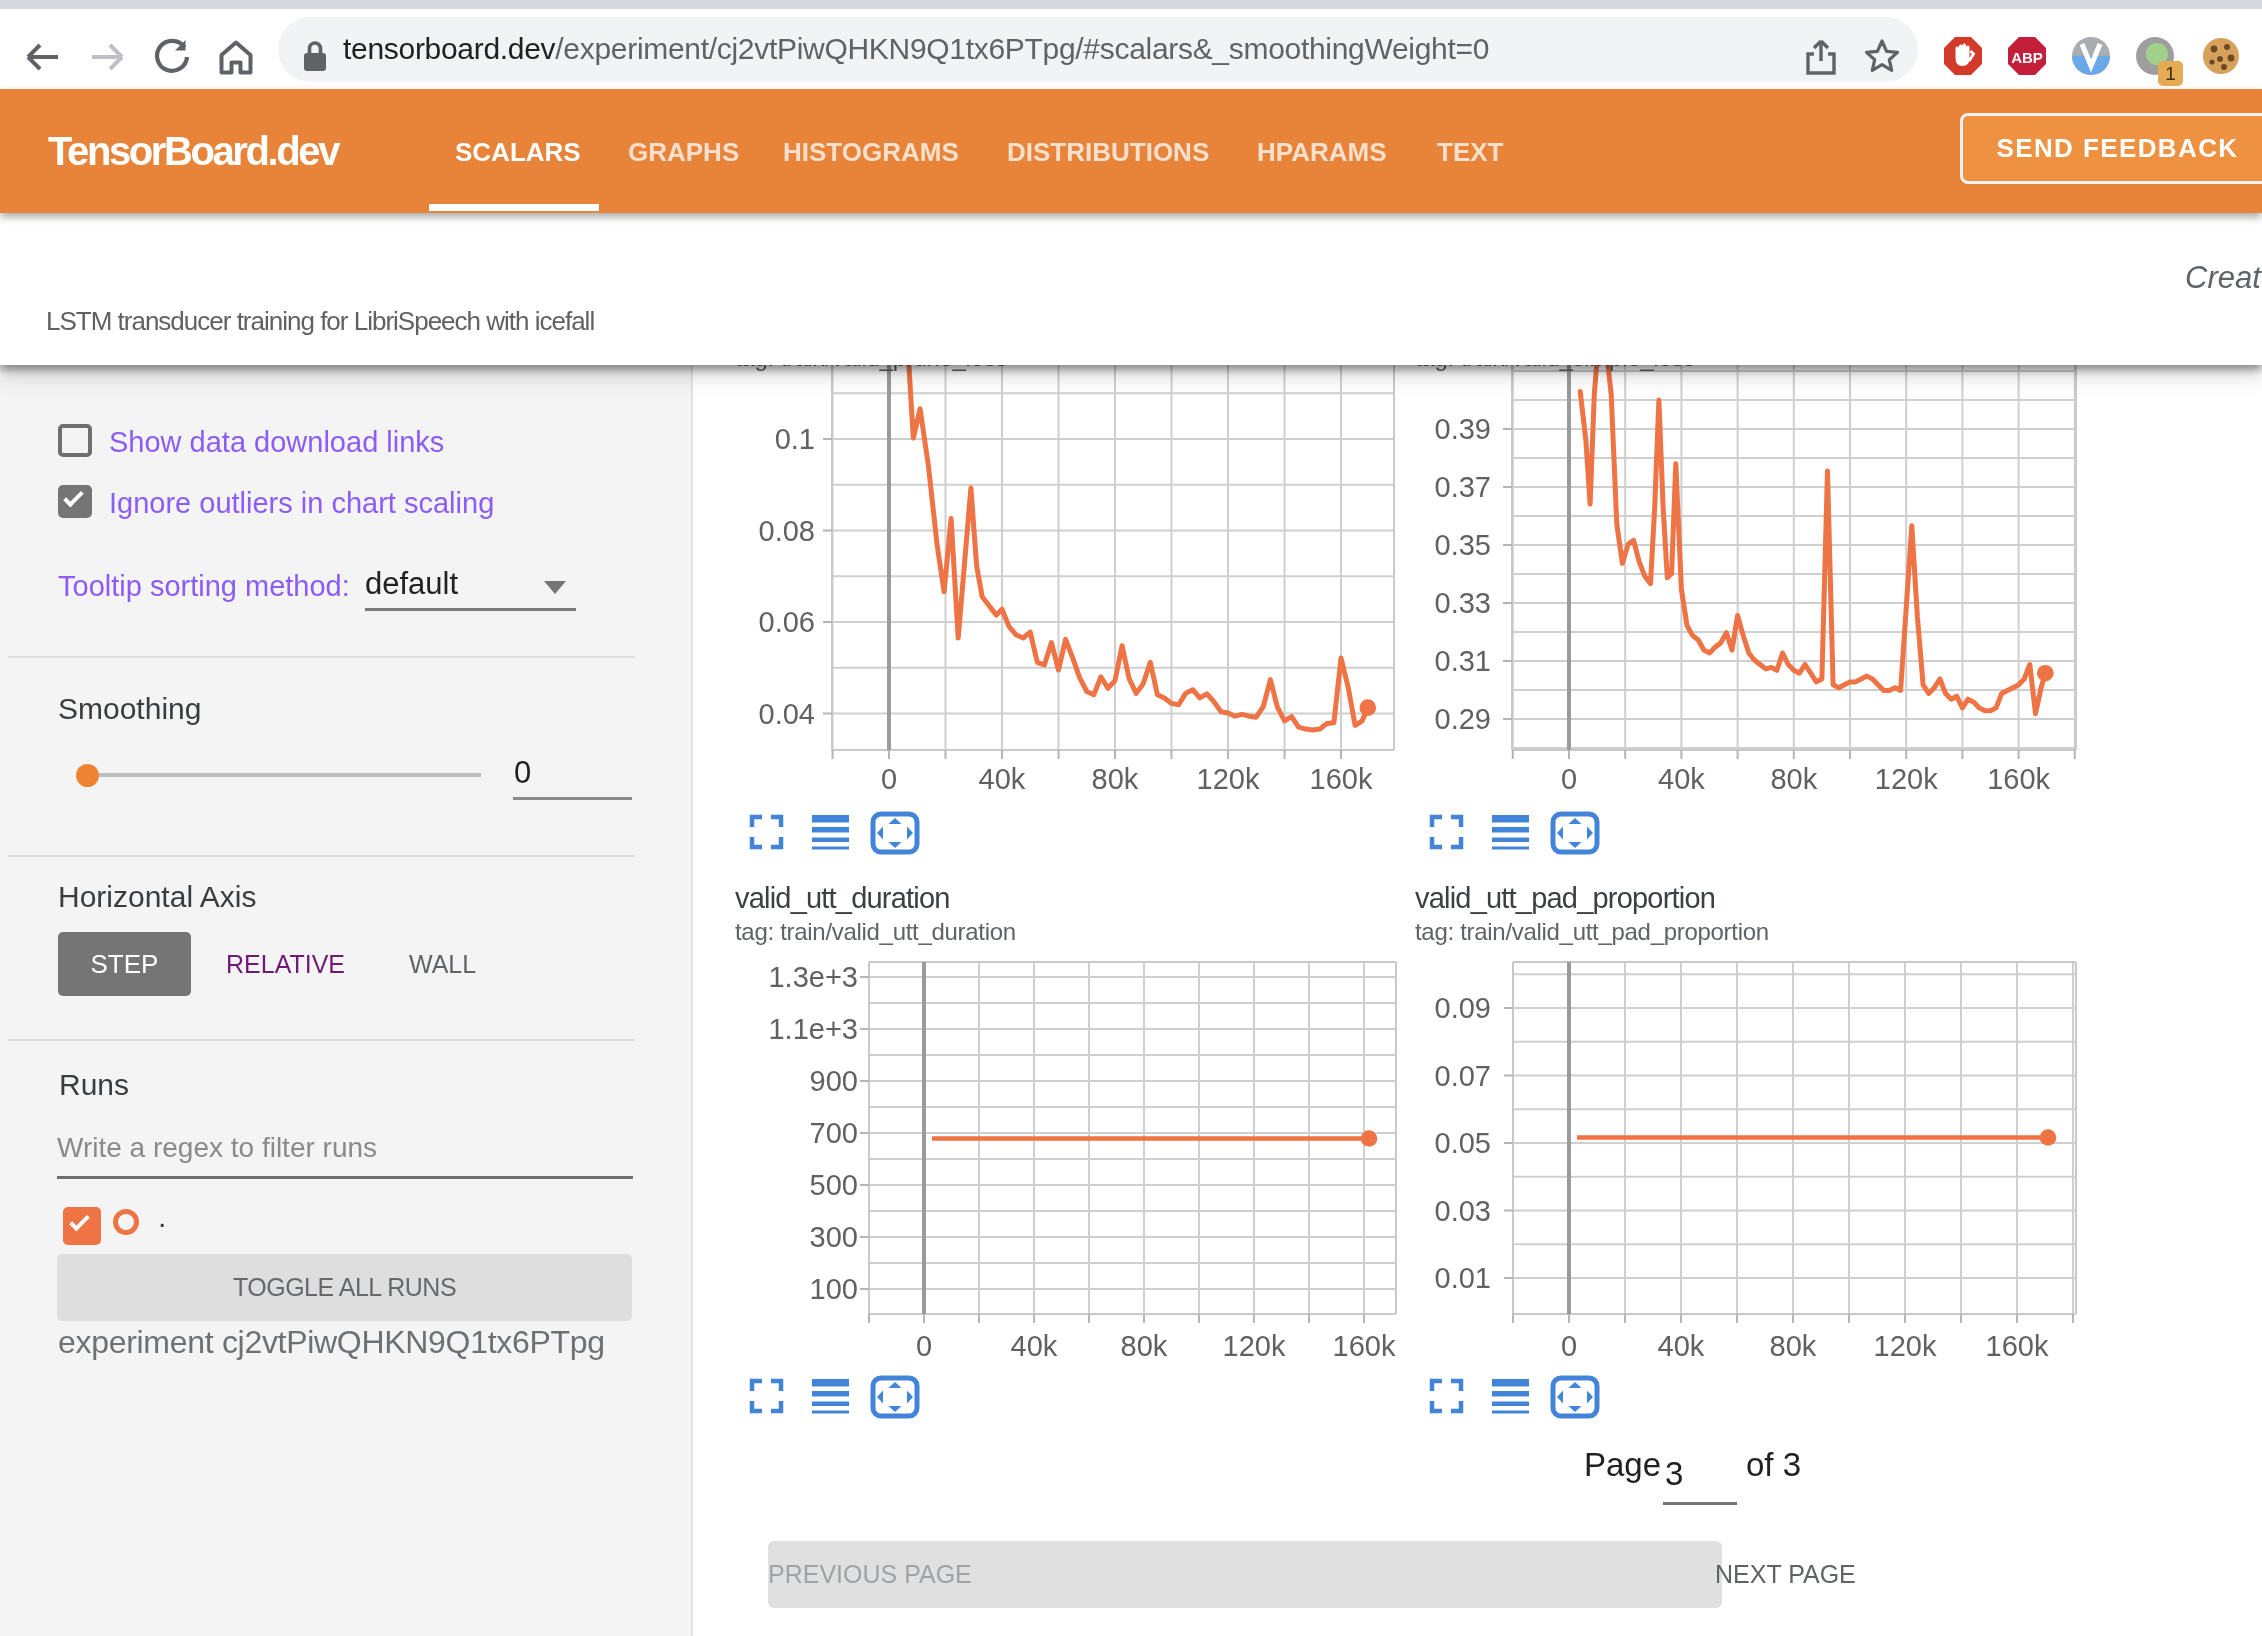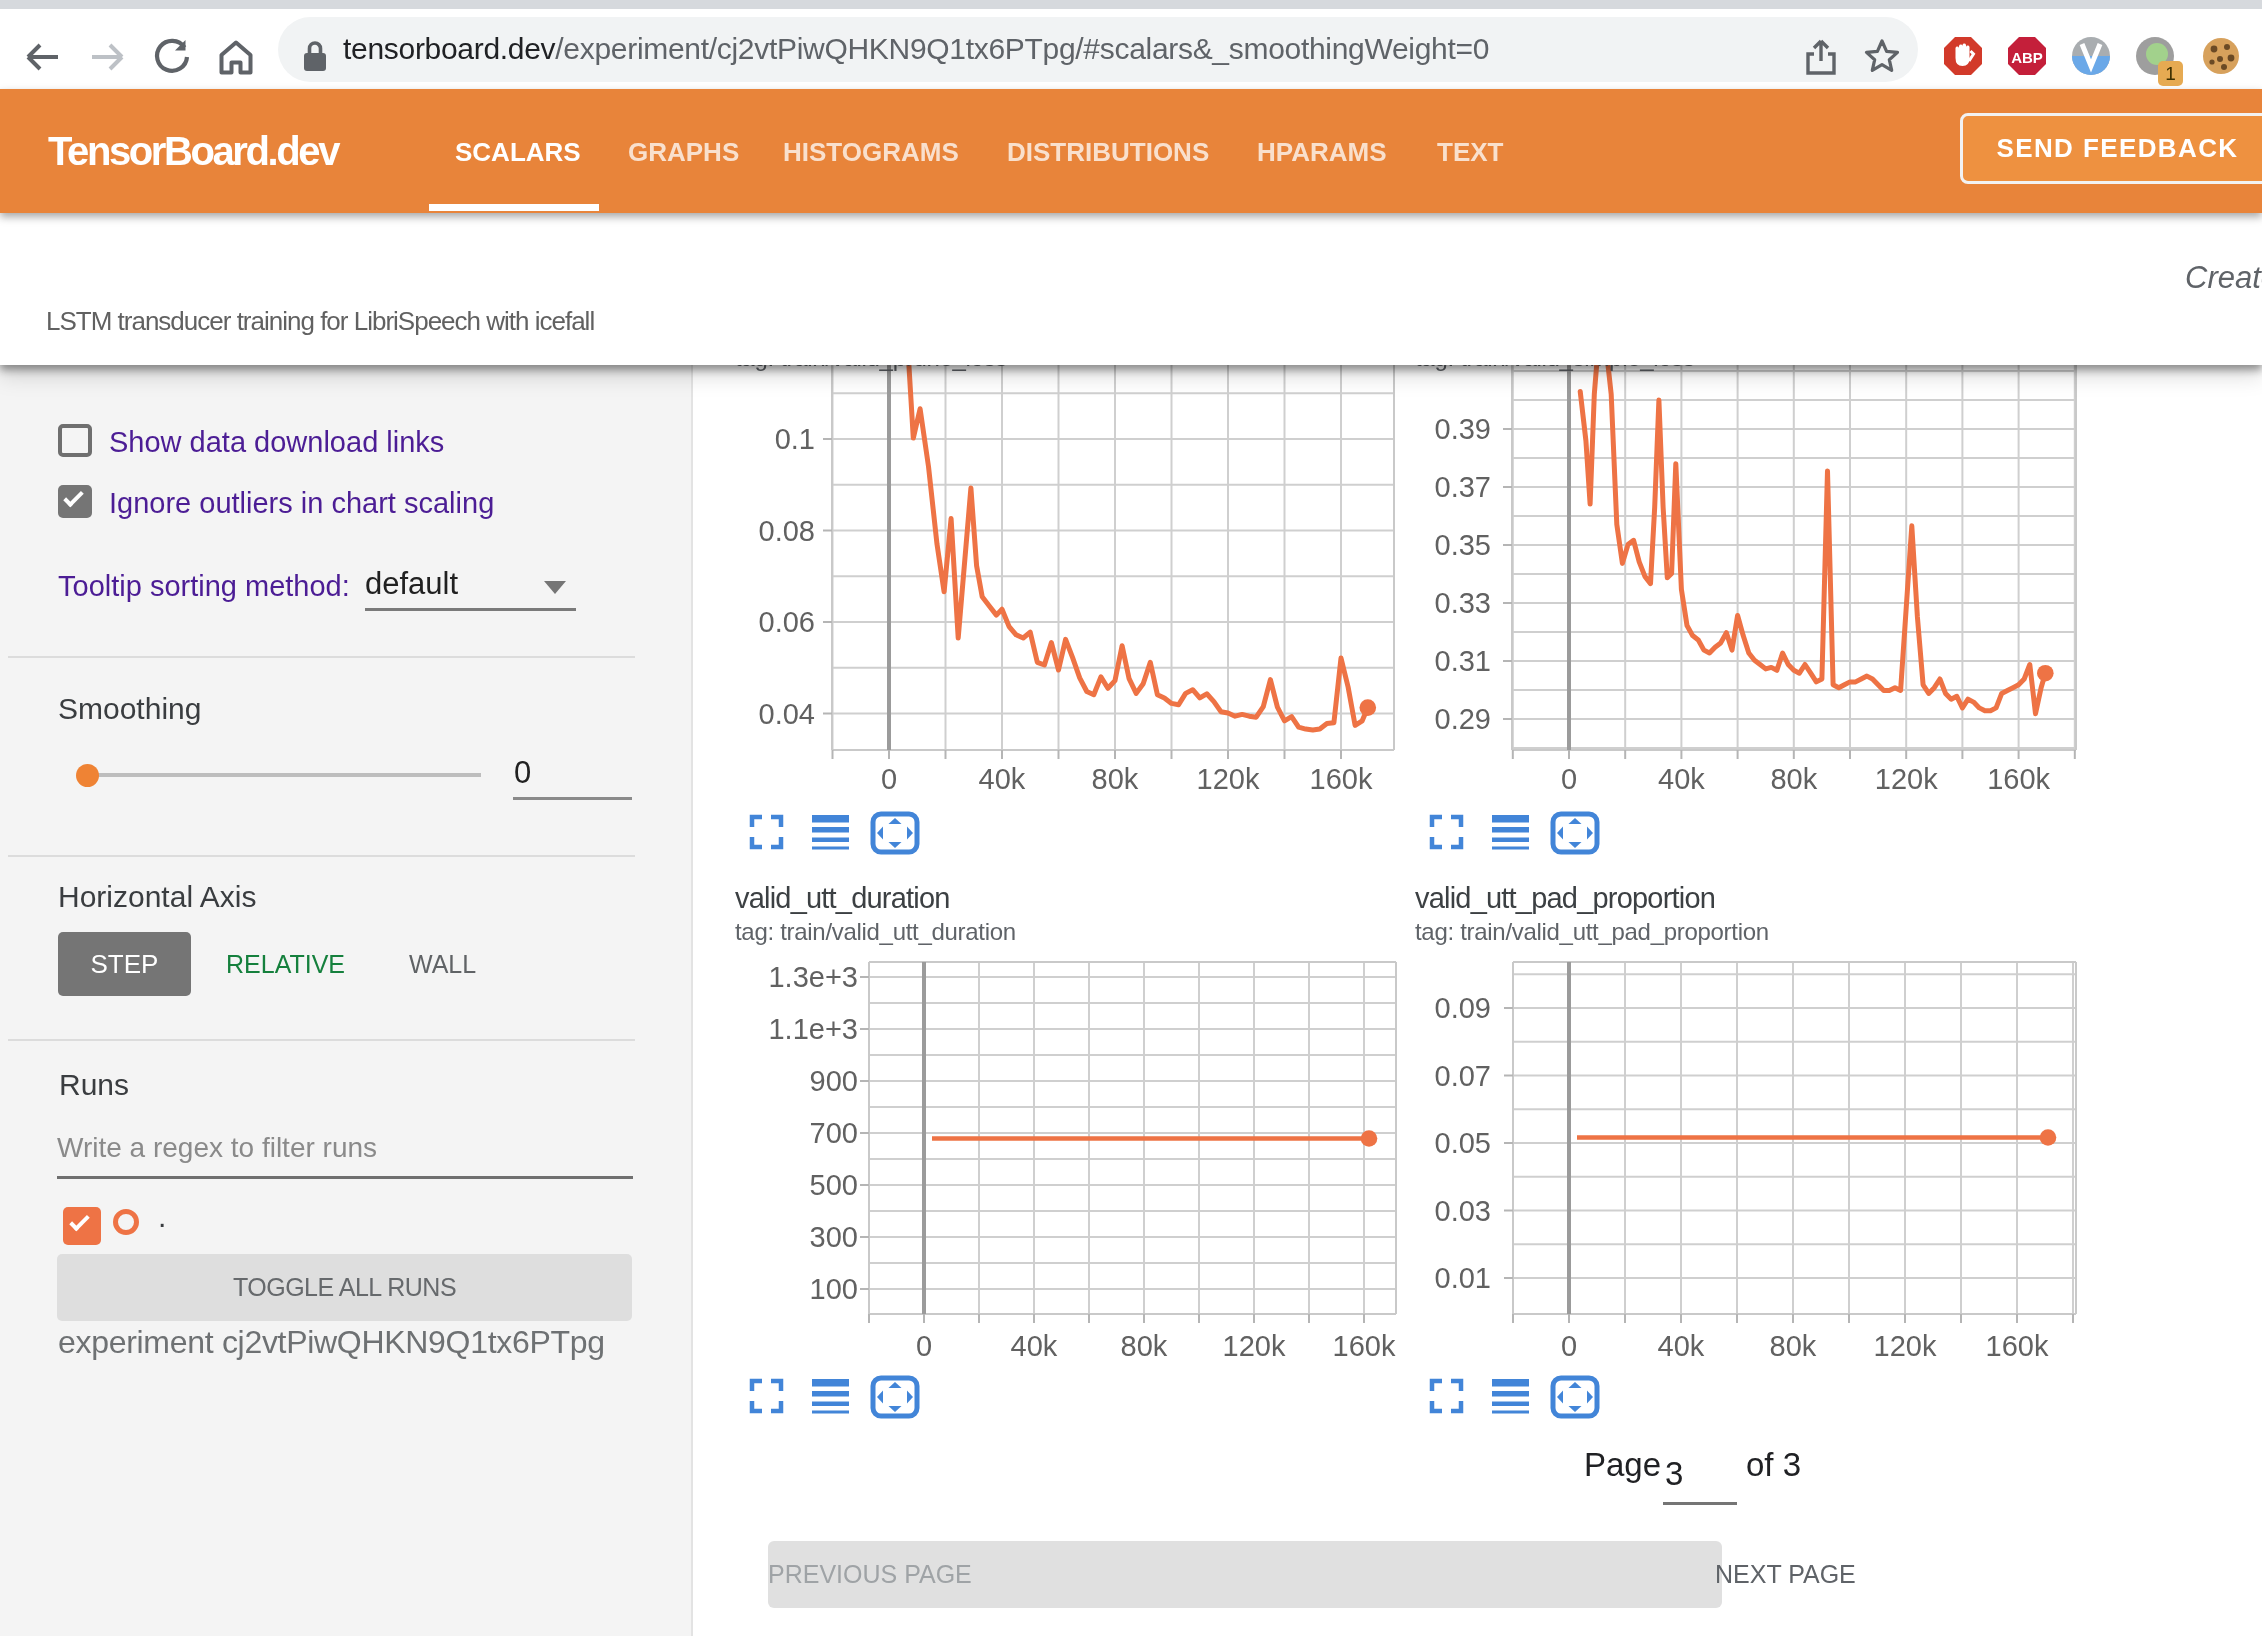--- a/index.html
+++ b/index.html
@@ -27,21 +27,21 @@
 #infobar { left:0; top:213px; width:2262px; height:152px; background:#fff; z-index:10;
   box-shadow:0 5px 8px rgba(0,0,0,0.38), 0 12px 20px rgba(0,0,0,0.13); }
 #crea { left:2185px; top:47px; width:77px; overflow:hidden; font-size:31px; font-style:italic; color:#5f6368; }
 #lstm { left:46px; top:306px; font-size:26px; letter-spacing:-1.0px; color:#616161; z-index:11; }
 
 #sidebar { left:0; top:365px; width:693px; height:1271px; background:#f4f4f4;
   border-right:2px solid #e3e3e3; z-index:5; }
 .sb { position:absolute; }
 .cbx { width:34px; height:33px; border:4px solid #6f6f6f; border-radius:5px; background:transparent; }
 .cbxf { width:34px; height:33px; background:#757575; border-radius:5px; }
-.cklbl { font-size:29px; color:#4c1d95; }
+.cklbl { font-size:29px; color:#8b5cf6; }
 .seclbl { font-size:30px; color:#3a3d40; }
 .divider { left:8px; width:627px; height:2px; background:#dcdcdc; }
 .check { position:absolute; width:19px; height:10px; border-left:4px solid #fff;
   border-bottom:4px solid #fff; transform:rotate(-45deg); }
 #stepbtn { left:58px; top:932px; width:133px; height:64px; background:#757575; border-radius:5px;
   color:#fff; font-size:26px; text-align:center; line-height:64px; letter-spacing:0; }
 #runinput { left:57px; top:1132px; font-size:28px; color:#8a8a8a; }
 #runline { left:57px; top:1176px; width:576px; height:3px; background:#6f6f6f; }
 #orangecb { left:63px; top:1207px; width:38px; height:38px; background:#ee7345; border-radius:5px; }
 #swatch { left:113px; top:1209px; width:26px; height:26px; border:5px solid #ee7345; border-radius:50%; }
@@ -368,21 +368,21 @@
 <div class="sb divider" style="top:656px;z-index:6"></div>
 <div class="sb seclbl" style="left:58px;top:692px;z-index:6">Smoothing</div>
 <div class="sb" style="left:77px;top:773px;width:404px;height:4px;background:#bdbdbd;z-index:6"></div>
 <div class="sb" style="left:76px;top:764px;width:23px;height:23px;border-radius:50%;background:#ef8334;z-index:7"></div>
 <div class="sb" style="left:514px;top:755px;font-size:31px;color:#212121;z-index:6">0</div>
 <div class="sb" style="left:513px;top:797px;width:119px;height:3px;background:#8a8a8a;z-index:6"></div>
 
 <div class="sb divider" style="top:855px;z-index:6"></div>
 <div class="sb seclbl" style="left:58px;top:880px;z-index:6">Horizontal Axis</div>
 <div class="sb" id="stepbtn" style="z-index:6">STEP</div>
-<div class="sb" style="left:226px;top:950px;font-size:25px;color:#15803d;letter-spacing:0;z-index:6">RELATIVE</div>
+<div class="sb" style="left:226px;top:950px;font-size:25px;color:#701a75;letter-spacing:0;z-index:6">RELATIVE</div>
 <div class="sb" style="left:409px;top:950px;font-size:25px;color:#606366;letter-spacing:0;z-index:6">WALL</div>
 
 <div class="sb divider" style="top:1039px;z-index:6"></div>
 <div class="sb seclbl" style="left:59px;top:1068px;z-index:6">Runs</div>
 <div class="sb" id="runinput" style="z-index:6">Write a regex to filter runs</div>
 <div class="sb" id="runline" style="z-index:6"></div>
 <div class="sb" id="orangecb" style="z-index:6">
     <div class="check" style="left:7px;top:9px"></div>
   </div>
 <div class="sb" id="swatch" style="z-index:6"></div>

